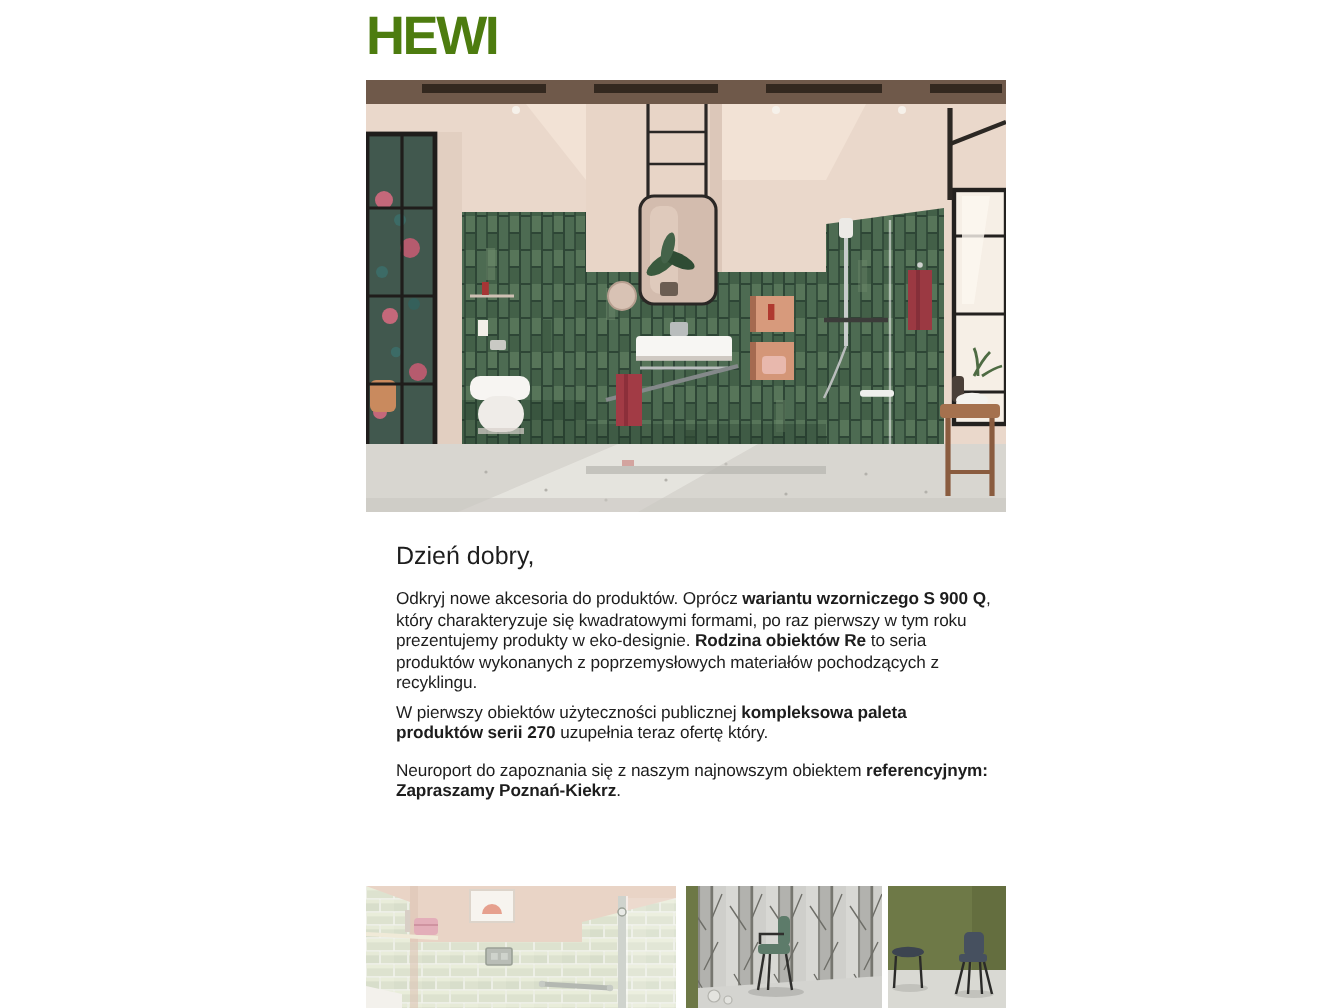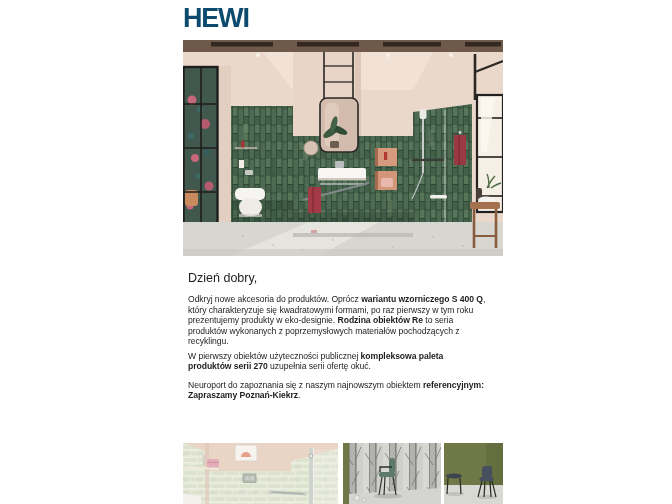--- a/index.html
+++ b/index.html
@@ -1,23 +1,23 @@
 <!DOCTYPE html>
 <html><head>
 <meta charset="utf-8">
 <style>
   html,body{margin:0;padding:0;background:#ffffff;}
   .page{position:relative;width:672px;height:504px;background:#ffffff;overflow:hidden;
         font-family:"Liberation Sans",sans-serif;}
   .content{position:absolute;left:183px;top:0;width:320px;height:504px;}
   .logo{position:absolute;left:0;top:3px;font-size:27px;font-weight:700;
-        letter-spacing:-1.2px;color:#0c4a6e;cursor:pointer;}
+        letter-spacing:-1.2px;color:#4d7c0f;cursor:pointer;}
   .hero{position:absolute;left:0;top:40px;width:320px;height:216px;overflow:hidden;cursor:pointer;}
   .hero svg,.tile svg{display:block;width:100%;height:100%;}
-  .textblock{position:absolute;left:5px;top:271px;width:298px;color:#1d1d1d;}
+  .textblock{position:absolute;left:15px;top:271px;width:298px;color:#1d1d1d;}
   .greeting{font-size:12.5px;font-weight:400;margin:0 0 9px 0;color:#1d1d1d;}
   .para{font-size:8.6px;line-height:10.5px;margin:0 0 8px 0;letter-spacing:-0.05px;}
   .para b{font-weight:700;}
   .para-news{margin-bottom:4px;}
   .signoff{font-size:8.6px;line-height:10.5px;margin:0;}
   .bottomrow{position:absolute;left:0;top:443px;width:320px;height:61px;display:flex;}
   .tile{height:61px;overflow:hidden;cursor:pointer;}
   .tile1{width:155px;margin-right:5px;}
   .tile2{width:98px;margin-right:3px;}
   .tile3{width:59px;}
@@ -187,22 +187,22 @@
           <rect x="287" y="162" width="30" height="7" rx="2" fill="#a5714e"></rect>
           <line x1="291" y1="169" x2="291" y2="208" stroke="#8a5c3f" stroke-width="2.6"></line>
           <line x1="313" y1="169" x2="313" y2="208" stroke="#8a5c3f" stroke-width="2.6"></line>
           <line x1="291" y1="196" x2="313" y2="196" stroke="#8a5c3f" stroke-width="2"></line>
         </g>
       </svg>
     </div>
 
     <div class="textblock">
       <h1 class="greeting">Dzień dobry,</h1>
-      <p class="para para-news"><span>Odkryj nowe akcesoria do produktów. Oprócz </span><b>wariantu wzorniczego S 400 Q</b><span>, który charakteryzuje się kwadratowymi formami, po raz pierwszy w tym roku prezentujemy produkty w eko-designie. </span><b>Rodzina obiektów Re</b><span> to seria produktów wykonanych z poprzemysłowych materiałów pochodzących z recyklingu.</span></p>
-      <p class="para"><span>W pierwszy obiektów użyteczności publicznej </span><b>kompleksowa paleta produktów serii 270</b><span> uzupełnia serii ofertę okuć.</span></p>
+      <p class="para para-news"><span>Odkryj nowe akcesoria do produktów. Oprócz </span><b>wariantu wzorniczego S 900 Q</b><span>, który charakteryzuje się kwadratowymi formami, po raz pierwszy w tym roku prezentujemy produkty w eko-designie. </span><b>Rodzina obiektów Re</b><span> to seria produktów wykonanych z poprzemysłowych materiałów pochodzących z recyklingu.</span></p>
+      <p class="para"><span>W pierwszy obiektów użyteczności publicznej </span><b>kompleksowa paleta produktów serii 270</b><span> uzupełnia teraz ofertę który.</span></p>
       <p class="para"><span>Neuroport do zapoznania się z naszym najnowszym obiektem </span><b>referencyjnym: Zapraszamy Poznań-Kiekrz</b><span>.</span></p>
     </div>
 
     <div class="bottomrow">
 
       <div class="tile tile1">
         <svg viewBox="0 0 155 61" preserveAspectRatio="none">
           <defs>
             <pattern id="mt" width="14" height="13" patternUnits="userSpaceOnUse">
               <rect width="14" height="13" fill="#f2f3ec"></rect>

